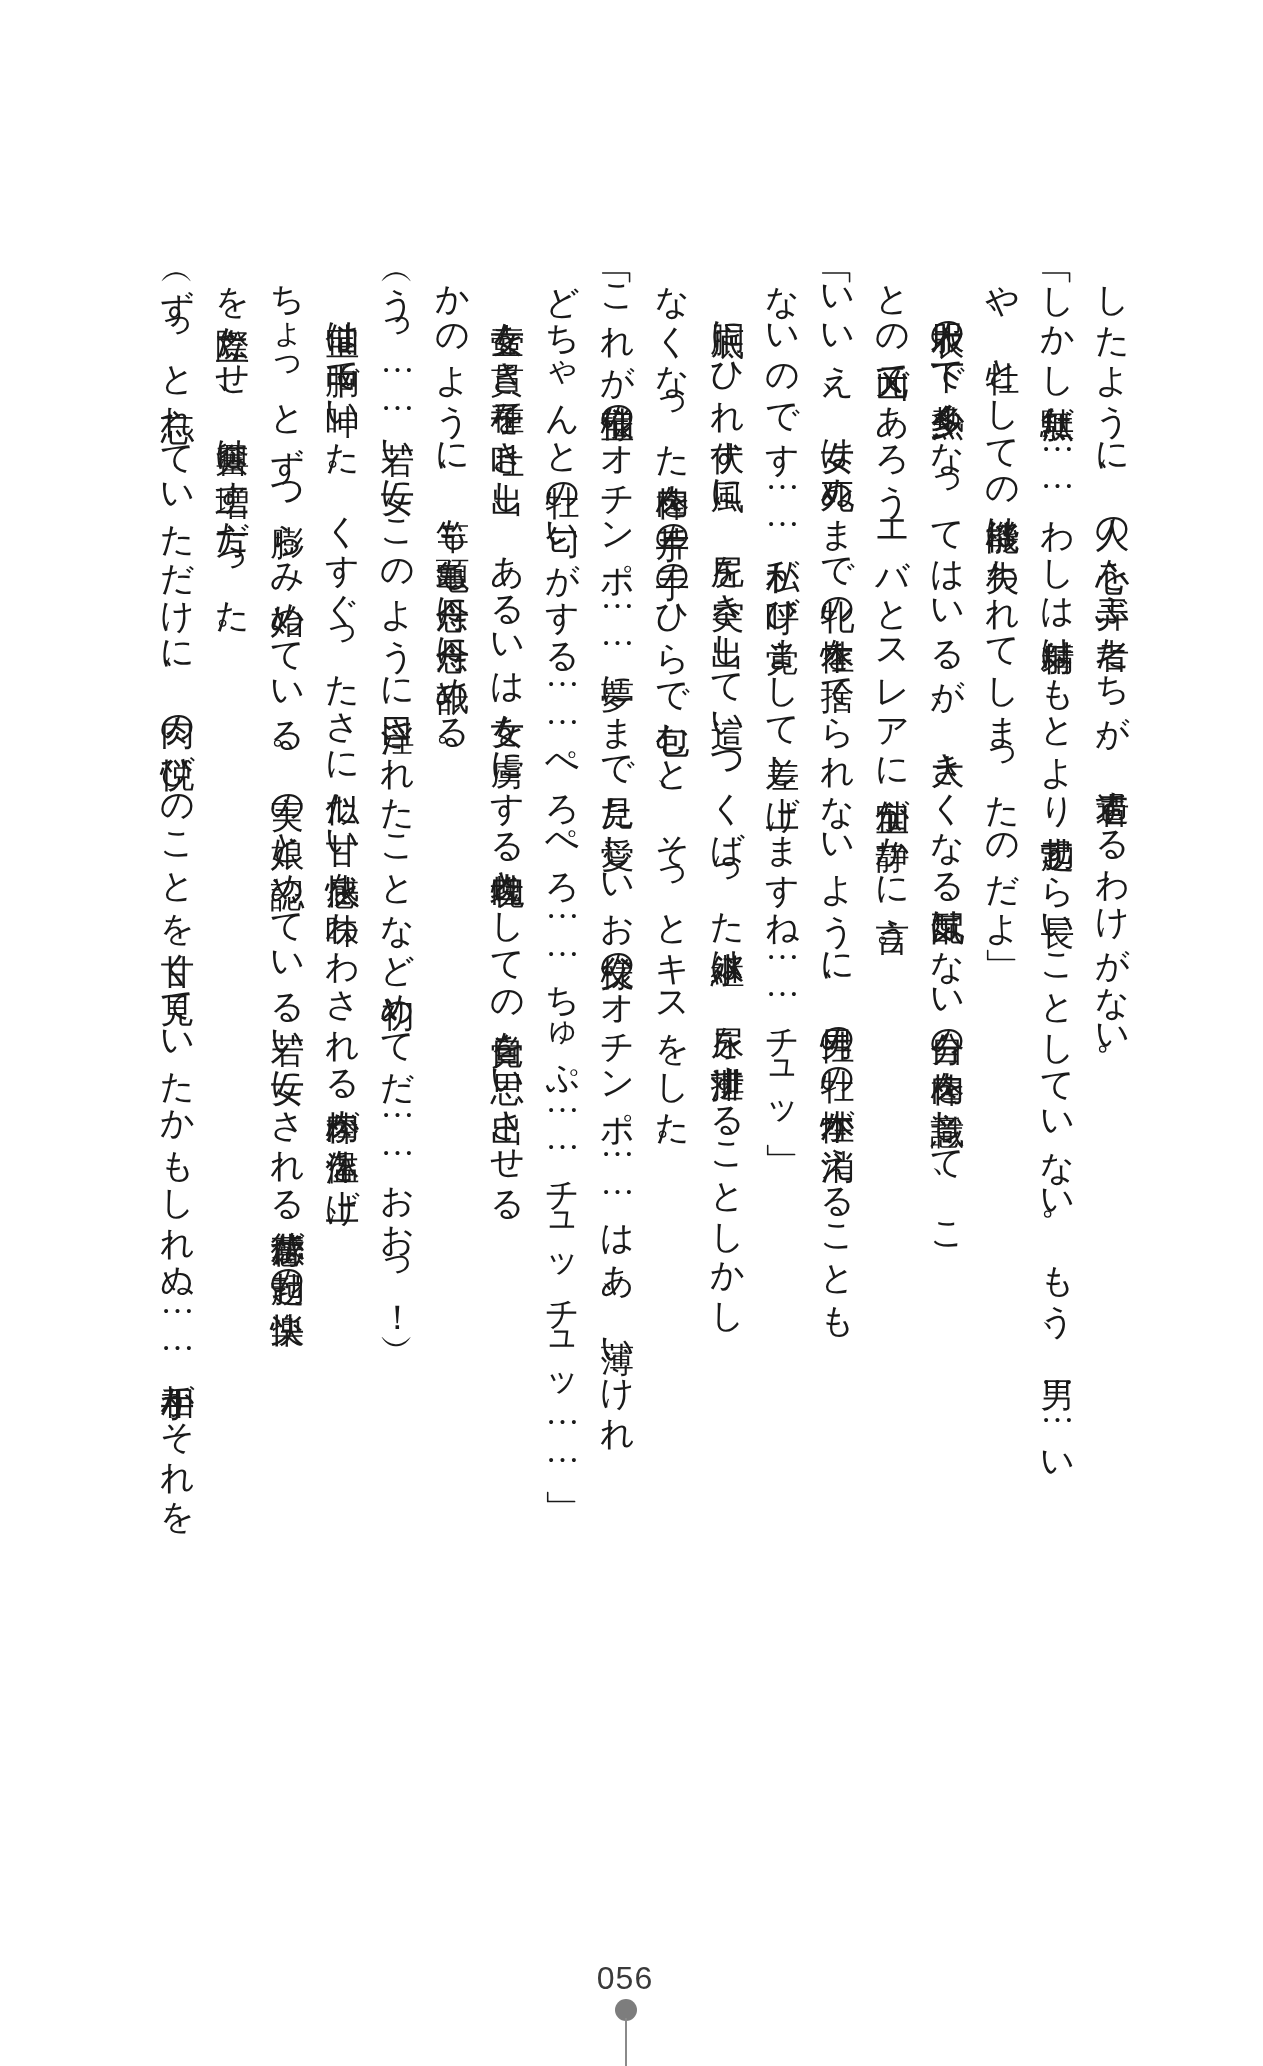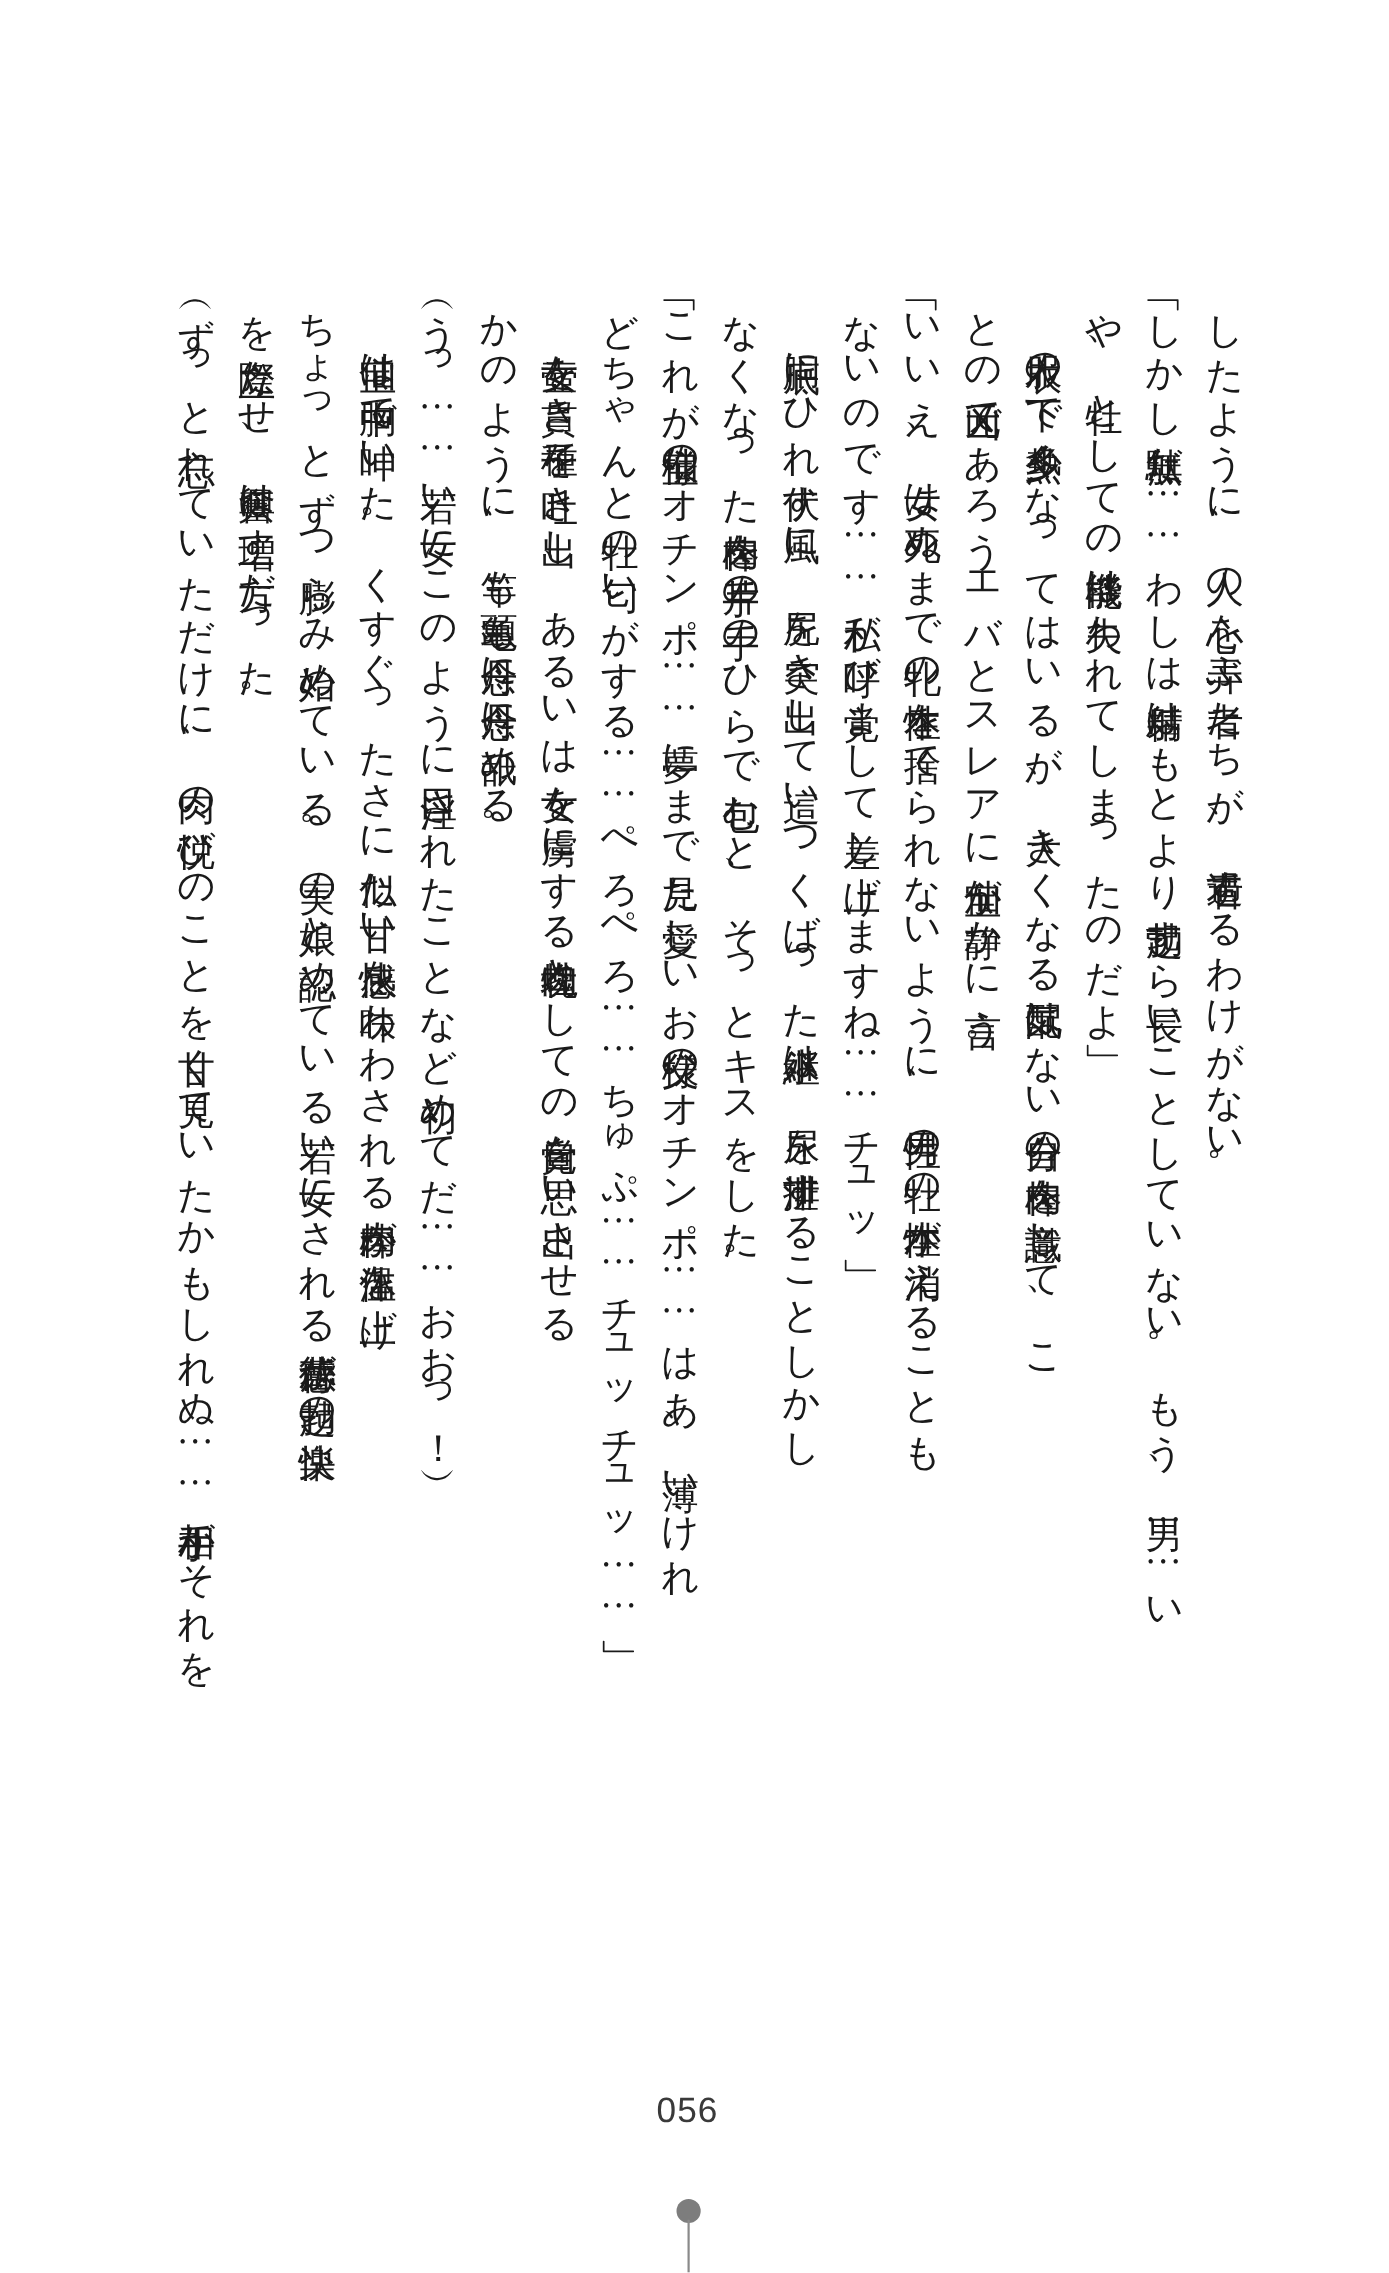--- a/index.html
+++ b/index.html
@@ -35,21 +35,21 @@
     line-height: 55px;      
     white-space: nowrap;
     height: 1396px;
   }
   .text-block p.indent {
     text-indent: 35px;      
   }
   
   .page-number {
     position: absolute;
-    top: 1900px;
+    top: 1960px;
     left: 575px;
     width: 100px;
     text-align: center;
     font-family: "Liberation Sans", "DejaVu Sans", sans-serif;
     font-size: 32px;
     font-weight: 400;
     letter-spacing: 1px;
     color: #3a3a3a;
   }
   .footer-circle {

